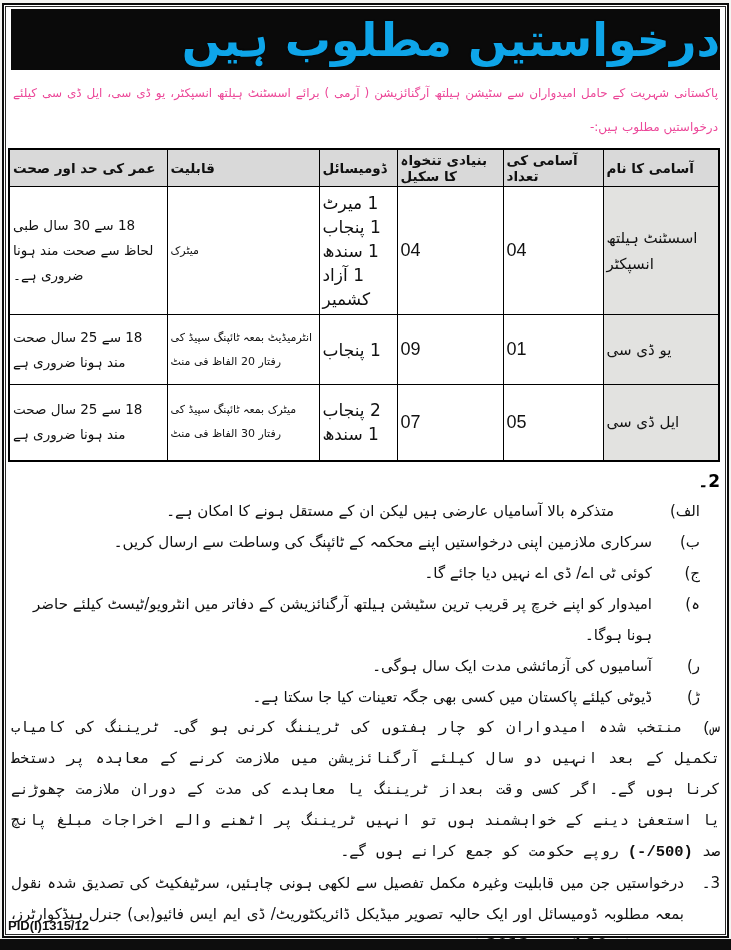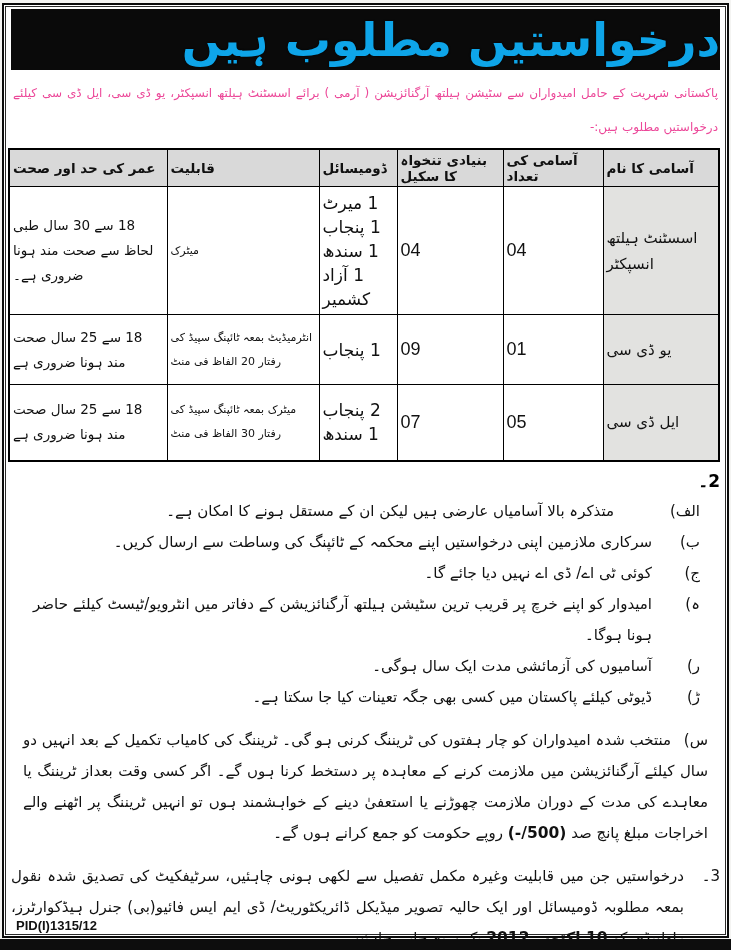--- a/index.html
+++ b/index.html
@@ -93,33 +93,34 @@
     padding-right: 20px;
     color: #111;
   }
   .term .lbl { min-width: 34px; text-align: right; }
   .term.first-gap .lbl { min-width: 72px; }
   .para {
     font-size: 15px;
     line-height: 31px;
     text-align: justify;
     color: #111;
-    margin: 12px;
+    margin: 0;
+    font-family: Liberation Mono, monospace;
   }
   .para .lbl { font-weight: 500; padding-left: 8px; }
   .note {
     display: flex; gap: 10px;
     font-size: 15px; line-height: 31px; color: #111;
   }
   .note .lbl { min-width: 26px; text-align: right; }
   .note .txt { text-align: justify; }
   b.date, b.amount { font-weight: bold; font-size: 15.5px; }
   
   .pid {
-    position: absolute; left: 12px; bottom: 3px;
+    position: absolute; left: 4px; bottom: 3px;
     direction: ltr;
     font-family: "Liberation Sans", sans-serif;
     font-weight: bold;
     font-size: 13px;
     color: #111;
   }
 </style>
 </head>
 <body>
 

